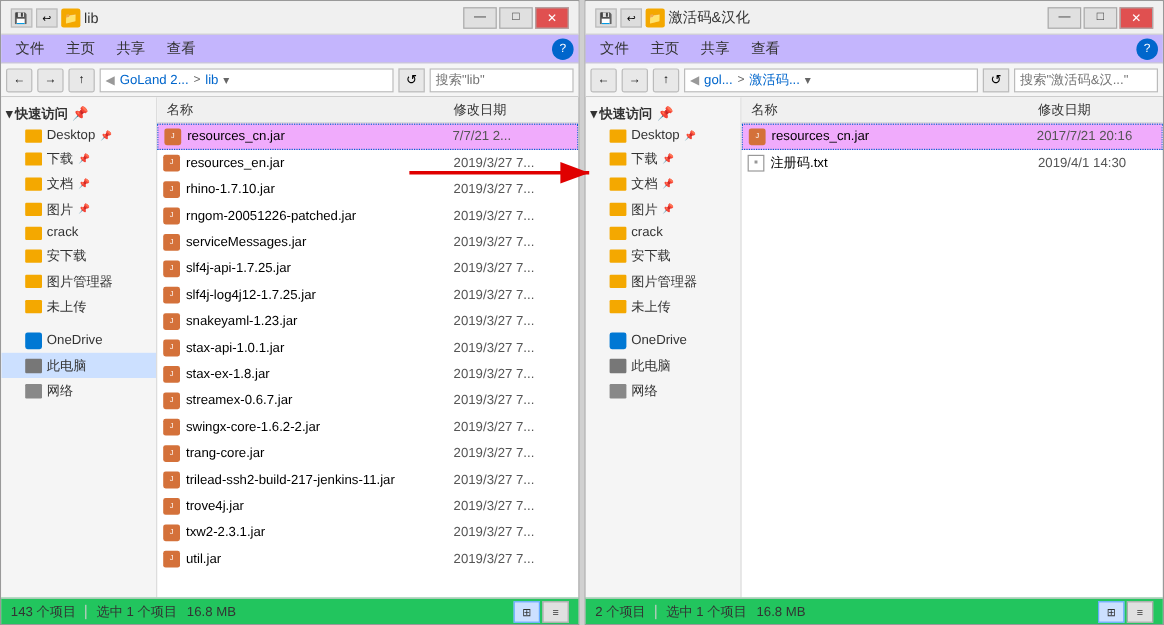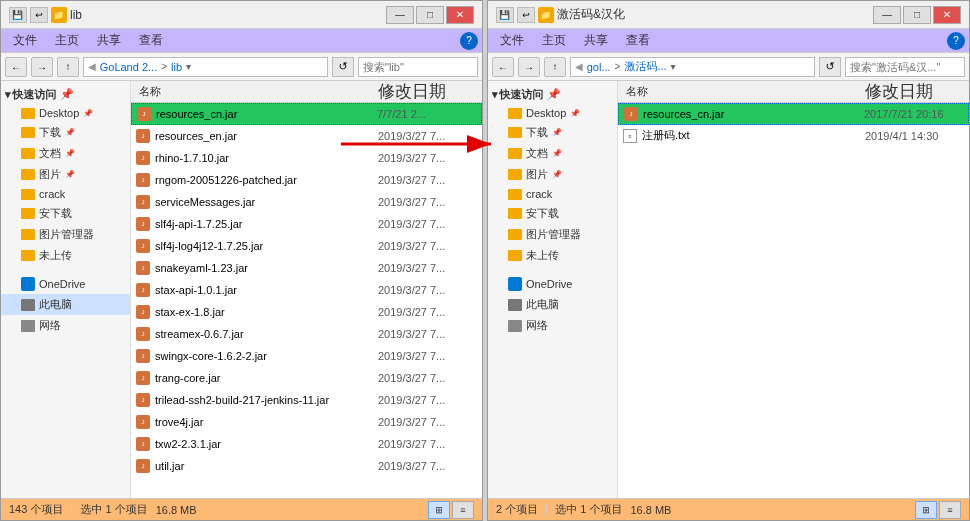--- a/index.html
+++ b/index.html
@@ -264,31 +264,31 @@
       background: #f0f0f0;
       border-bottom: 1px solid #ccc;
       height: 22px;
       align-items: center;
       padding: 0 4px;
       font-size: 11px;
       color: #333;
       justify-content: space-between;
     }
     .col-name { flex: 1; padding-left: 4px; cursor: pointer; }
-    .col-date { width: 100px; cursor: pointer; font-size: 17px; }
+    .col-date { width: 100px; cursor: pointer; font-size: 11px; }
 
     .file-row {
       display: flex;
       align-items: center;
       padding: 2px 4px;
       height: 22px;
       cursor: pointer;
       border-bottom: 1px solid transparent;
     }
-    .file-row.selected { background: #22c55e; border: 1px dotted #0066cc; }
+    .file-row.selected { background: #f0abfc; border: 1px dotted #0066cc; }
     .file-icon {
       width: 16px;
       height: 16px;
       margin-right: 4px;
       flex-shrink: 0;
       display: flex;
       align-items: center;
       justify-content: center;
     }
     .jar-icon {
@@ -323,21 +323,21 @@
     .file-date {
       width: 100px;
       font-size: 11px;
       color: #555;
       flex-shrink: 0;
     }
 
     
     .status-bar {
       height: 22px;
-      background: #fdba74;
+      background: #22c55e;
       border-top: 1px solid #ccc;
       display: flex;
       align-items: center;
       padding: 0 8px;
       font-size: 11px;
       color: #333;
       gap: 8px;
     }
     .status-sep { width: 1px; height: 12px; background: #ccc; }
     .view-toggle-btns {

